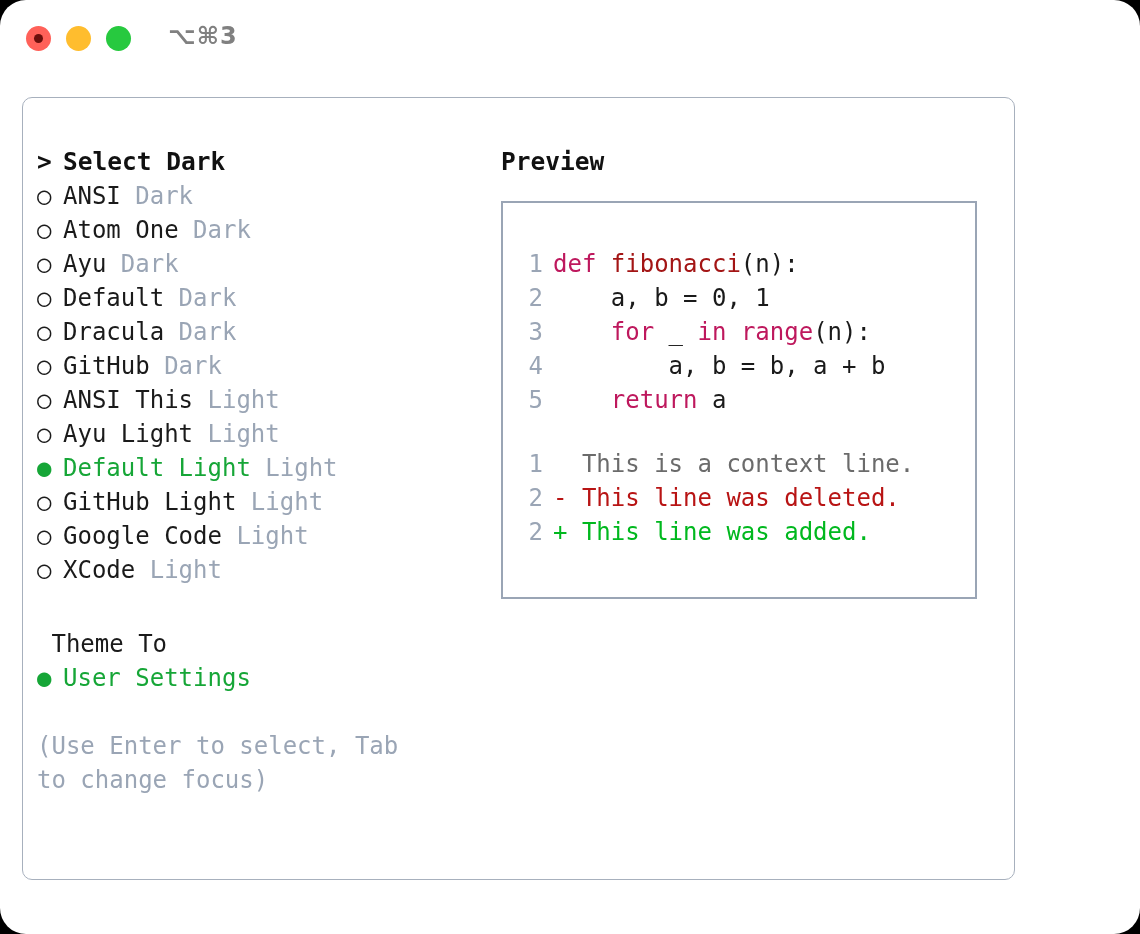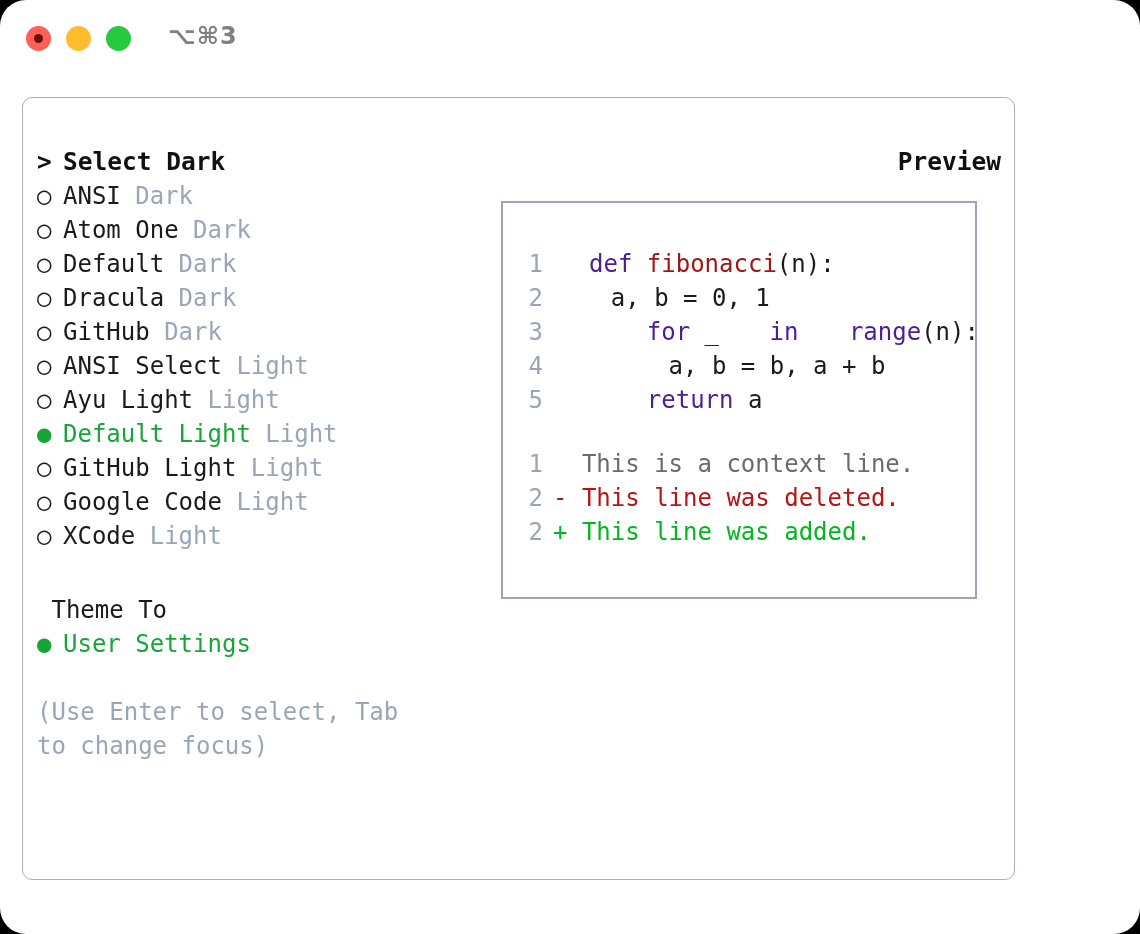--- a/index.html
+++ b/index.html
@@ -140,21 +140,20 @@
     position: absolute;
     left: 478px;
     top: 47px;
     width: 500px;
   }
   #preview-title {
     font-size: 24.5px;
     font-weight: 700;
     color: #111111;
     line-height: 34px;
-    text-align: right;
   }
   #preview-box {
     margin-top: 22px;
     width: 476px;
     height: 398px;
     box-sizing: border-box;
     border: 2px solid #9aa5b5;
     background: #ffffff;
     position: relative;
   }
@@ -170,21 +169,21 @@
     white-space: pre;
     color: #1a1a1a;
   }
   .ln {
     display: inline-block;
     width: 24px;
     text-align: right;
     color: #9aa5b5;
     margin-right: 10px;
   }
-  .kw   { color: #4c1d95; margin-left: 36px; }
+  .kw   { color: #be185d; }
   .fn   { color: #a31515; margin-top: 15px; }
   .plain{ color: #1a1a1a; }
   .blank-gap { height: 30px; }
   .dcontext { color: #6b6b6b; }
   .ddel     { color: #b81414; }
   .dadd     { color: #00b81e; }
 </style>
 </head>
 <body>
 
@@ -199,24 +198,25 @@
 
   <div id="panel">
 
     <div id="left-col">
 
       <div class="row" id="section-header"><span class="bullet">&gt; </span><span>Select Dark</span></div>
 
       <div id="theme-rows">
           <div class="row theme-row"><span class="bullet">○ </span><span>ANSI </span><span class="variant">Dark</span></div>
           <div class="row theme-row"><span class="bullet">○ </span><span>Atom One </span><span class="variant">Dark</span></div>
+          <div class="row theme-row"><span class="bullet">○ </span><span>Ayu </span><span class="variant">Dark</span></div>
           <div class="row theme-row"><span class="bullet">○ </span><span>Default </span><span class="variant">Dark</span></div>
           <div class="row theme-row"><span class="bullet">○ </span><span>Dracula </span><span class="variant">Dark</span></div>
           <div class="row theme-row"><span class="bullet">○ </span><span>GitHub </span><span class="variant">Dark</span></div>
-          <div class="row theme-row"><span class="bullet">○ </span><span>ANSI Select </span><span class="variant">Light</span></div>
+          <div class="row theme-row"><span class="bullet">○ </span><span>ANSI This </span><span class="variant">Light</span></div>
           <div class="row theme-row"><span class="bullet">○ </span><span>Ayu Light </span><span class="variant">Light</span></div>
           <div class="row theme-row selected"><span class="bullet">● </span><span>Default Light </span><span class="variant">Light</span></div>
           <div class="row theme-row"><span class="bullet">○ </span><span>GitHub Light </span><span class="variant">Light</span></div>
           <div class="row theme-row"><span class="bullet">○ </span><span>Google Code </span><span class="variant">Light</span></div>
           <div class="row theme-row"><span class="bullet">○ </span><span>XCode </span><span class="variant">Light</span></div>
         </div>
 
       <div id="applyto-title"><span class="bullet"> </span><span>Theme To</span></div>
 
       <div id="apply-rows">

